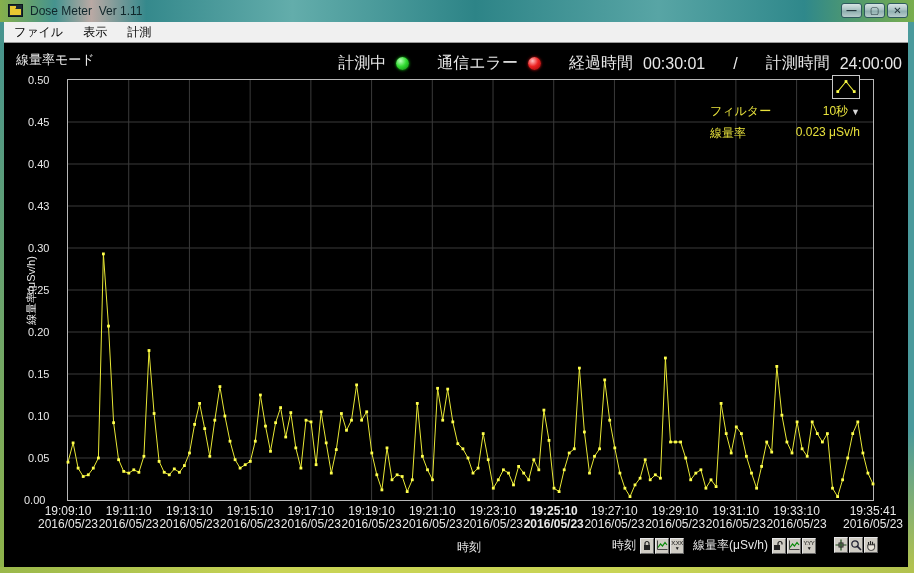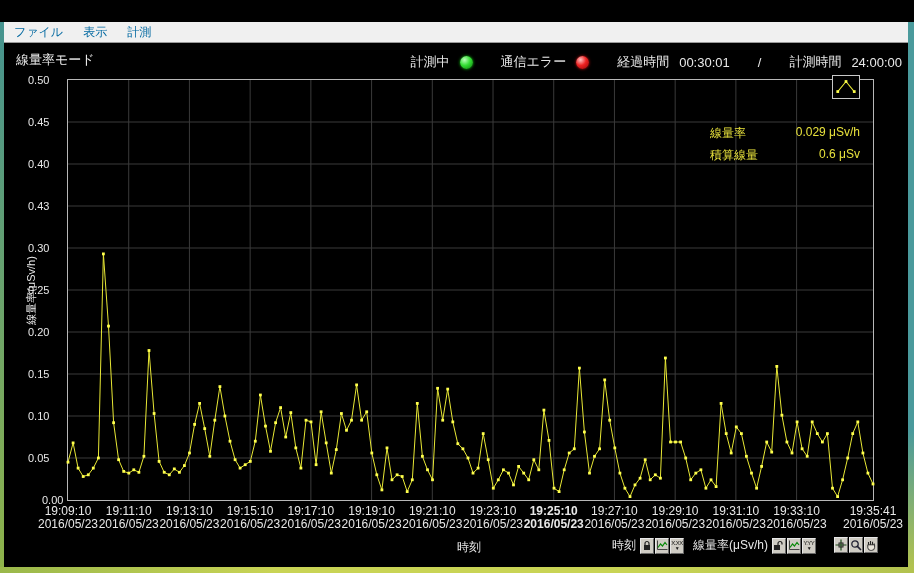--- a/index.html
+++ b/index.html
@@ -12,25 +12,25 @@
   .window-title{position:absolute;left:30px;top:4px;font-size:12px;color:#10262a;white-space:pre;}
   .winbtn{position:absolute;top:3px;height:15px;width:21px;border:1px solid #2e5a5e;border-radius:3px;
     background:linear-gradient(180deg,#d8e4e4 0%,#a8c2c2 45%,#8fb0b0 55%,#b8cccc 100%);
     color:#22343a;font-size:10px;line-height:13px;text-align:center;font-weight:bold;padding:0;}
   .winbtn.min{left:841px;} .winbtn.max{left:864px;} .winbtn.cls{left:887px;}
   .border-left{position:absolute;left:0;top:22px;width:4px;height:545px;background:linear-gradient(180deg,#45938f,#8fb34a);}
   .border-right{position:absolute;right:0;top:22px;width:6px;height:545px;background:linear-gradient(180deg,#4a9a9c 0%,#4a9a9c 75%,#b2c24f 100%);}
   .border-bottom{position:absolute;left:0;bottom:0;width:914px;height:6px;background:linear-gradient(90deg,#9ab84b,#c9d455 30%,#c9d455 70%,#b2c24f);}
   
   .menubar{position:absolute;left:4px;top:22px;width:904px;height:21px;background:#f0f0f0;border-bottom:1px solid #9a9a9a;display:flex;align-items:center;}
-  .menu-item{font-size:12px;color:#0369a1;padding:2px 10px;}
+  .menu-item{font-size:12px;color:#000000;padding:2px 10px;}
   
   .content{position:absolute;left:4px;top:43px;width:904px;height:524px;background:#000;}
   .mode-title{position:absolute;left:12px;top:8px;font-size:13px;color:#efefef;}
-  .status-row{position:absolute;right:6px;top:10px;display:flex;align-items:center;gap:10px;font-size:13px;color:#e8e8e8;}
+  .status-row{position:absolute;right:6px;top:10px;display:flex;align-items:center;gap:10px;font-size:16px;color:#e8e8e8;}
   .led{width:13px;height:13px;border-radius:50%;display:inline-block;}
   .led.green{background:radial-gradient(circle at 35% 30%,#baffba 0%,#33dd33 45%,#0a7a0a 100%);box-shadow:0 0 3px #1c1;}
   .led.red{background:radial-gradient(circle at 35% 30%,#ffc0c0 0%,#ee2222 45%,#8a0505 100%);box-shadow:0 0 3px #c11;}
   
   .chart-frame{position:absolute;left:63px;top:36px;width:807px;height:422px;border:1px solid #b8b8b8;}
   #plot-area{position:absolute;left:64px;top:37px;width:805px;height:420px;}
   .y-axis-title{position:absolute;left:-28px;top:240px;width:110px;text-align:center;font-size:11px;color:#e8e8e8;transform:rotate(-90deg);}
   .y-tick{position:absolute;width:34px;font-size:11px;color:#e8e8e8;}
   .x-tick{position:absolute;text-align:center;font-size:12px;color:#e8e8e8;line-height:13px;white-space:nowrap;transform:translateX(-50%);}
   .x-axis-title{position:absolute;left:430px;top:496px;width:70px;text-align:center;font-size:12px;color:#e8e8e8;}
@@ -47,20 +47,31 @@
   .tbtn.fmt{font-size:6px;color:#111;letter-spacing:-0.5px;flex-direction:column;line-height:5px;}
   .tbtn .tiny-arrow{font-size:5px;color:#111;}
   .graph-palette{position:absolute;left:830px;top:494px;display:flex;}
   .gap8{width:8px;}
 </style>
 </head>
 <body>
 
 <div class="window">
 
+  <div class="titlebar">
+    <svg class="app-icon" viewBox="0 0 15 13">
+      <rect x="0.5" y="0.5" width="14" height="12" fill="#1d2b33" stroke="#0c161c"></rect>
+      <path d="M2 4 h5 l1 1 h5 v6 h-11 z" fill="#e8c832"></path>
+      <rect x="2" y="2" width="6" height="2" fill="#e8c832"></rect>
+    </svg>
+    <span class="window-title">Dose Meter  Ver 1.11</span>
+    <button class="winbtn min">—</button>
+    <button class="winbtn max">▢</button>
+    <button class="winbtn cls">✕</button>
+  </div>
 
   <div class="menubar">
     <span class="menu-item">ファイル</span>
     <span class="menu-item">表示</span>
     <span class="menu-item">計測</span>
   </div>
 
   <div class="border-left"></div>
   <div class="border-right"></div>
   <div class="border-bottom"></div>
@@ -265,21 +276,21 @@
           <rect x="768.2" y="415.2" width="2.8" height="2.8" fill="#ffff4d"></rect>
           <rect x="773.2" y="398.4" width="2.8" height="2.8" fill="#ffff4d"></rect>
           <rect x="778.3" y="376.6" width="2.8" height="2.8" fill="#ffff4d"></rect>
           <rect x="783.3" y="352.2" width="2.8" height="2.8" fill="#ffff4d"></rect>
           <rect x="788.4" y="340.5" width="2.8" height="2.8" fill="#ffff4d"></rect>
           <rect x="793.5" y="371.6" width="2.8" height="2.8" fill="#ffff4d"></rect>
           <rect x="798.5" y="391.7" width="2.8" height="2.8" fill="#ffff4d"></rect>
           <rect x="803.6" y="402.6" width="2.8" height="2.8" fill="#ffff4d"></rect>
         </svg></div>
     <div id="y-tick-labels">
-        <div class="y-tick" style="left: 38px; top: 451px;">0.00</div>
+        <div class="y-tick" style="left: 20px; top: 451px;">0.00</div>
         <div class="y-tick" style="left: 24px; top: 409px;">0.05</div>
         <div class="y-tick" style="left: 24px; top: 367px;">0.10</div>
         <div class="y-tick" style="left: 24px; top: 325px;">0.15</div>
         <div class="y-tick" style="left: 24px; top: 283px;">0.20</div>
         <div class="y-tick" style="left: 24px; top: 241px;">0.25</div>
         <div class="y-tick" style="left: 24px; top: 199px;">0.30</div>
         <div class="y-tick" style="left: 24px; top: 157px;">0.43</div>
         <div class="y-tick" style="left: 24px; top: 115px;">0.40</div>
         <div class="y-tick" style="left: 24px; top: 73px;">0.45</div>
         <div class="y-tick" style="left: 24px; top: 31px;">0.50</div>
@@ -343,27 +354,27 @@
         </div>
       </div>
     <div class="x-axis-title">時刻</div>
 
     <svg class="plot-legend" viewBox="0 0 28 24">
       <polyline points="5,17 14,6 23,17" fill="none" stroke="#e8e835" stroke-width="1.2"></polyline>
       <rect x="3.5" y="15.5" width="3" height="3" fill="#ffff4d"></rect>
       <rect x="12.5" y="4.5" width="3" height="3" fill="#ffff4d"></rect>
       <rect x="21.5" y="15.5" width="3" height="3" fill="#ffff4d"></rect>
     </svg>
+    <div class="readout-row" style="left:706px;top:60px;">
+      <span>フィルター</span>
+      <span class="val"><span>10秒</span><span class="drop-arrow">▼</span></span>
+    </div>
     <div class="readout-row" style="left:706px;top:82px;">
       <span>線量率</span>
-      <span class="val">0.029 μSv/h</span>
-    </div>
-    <div class="readout-row" style="left:706px;top:104px;">
-      <span>積算線量</span>
-      <span class="val">0.6 μSv</span>
+      <span class="val">0.023 μSv/h</span>
     </div>
 
     <div class="scale-legend">
       <span class="tool-label">時刻</span>
       <button class="tbtn">
         <svg width="10" height="11" viewBox="0 0 10 11">
           <path d="M3 5 V3.5 a2 2 0 0 1 4 0 V5" fill="none" stroke="#222" stroke-width="1.2"></path>
           <rect x="2" y="5" width="6" height="5" fill="#222"></rect>
         </svg>
       </button>

